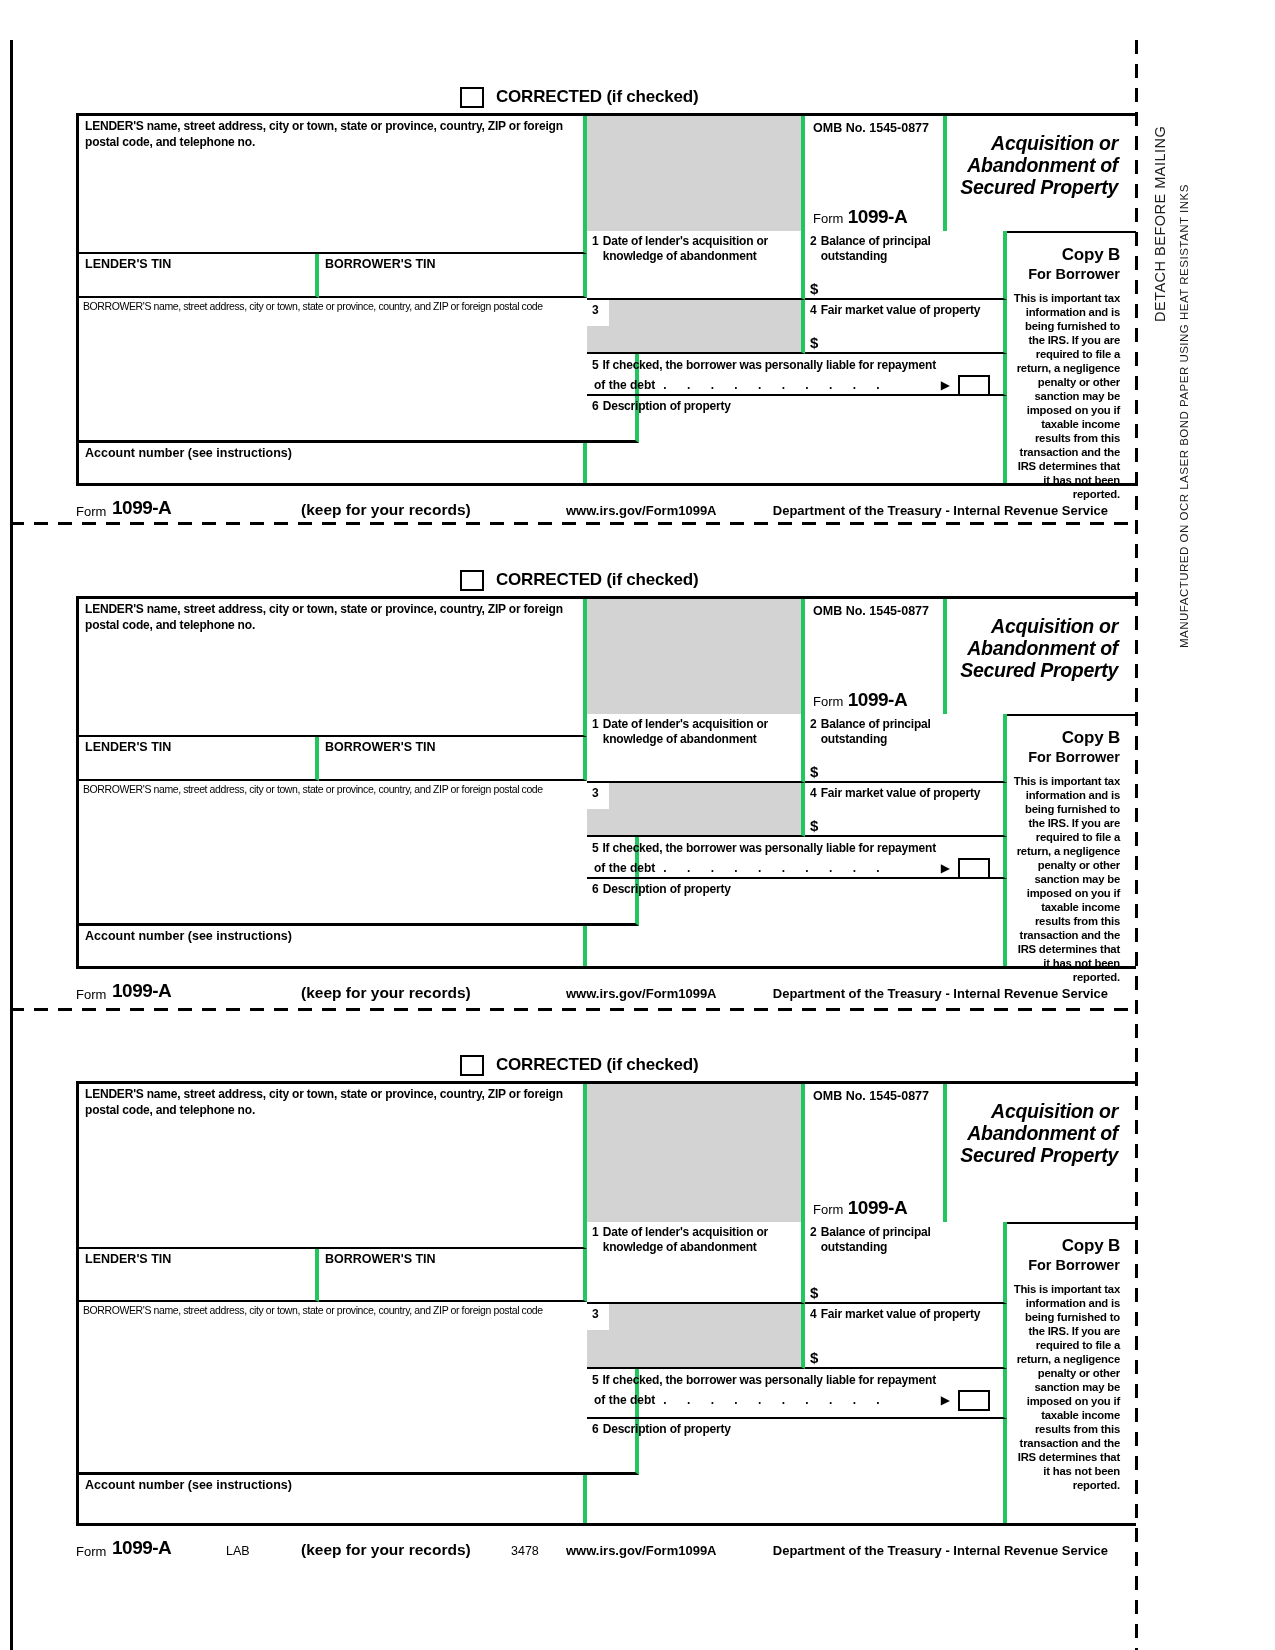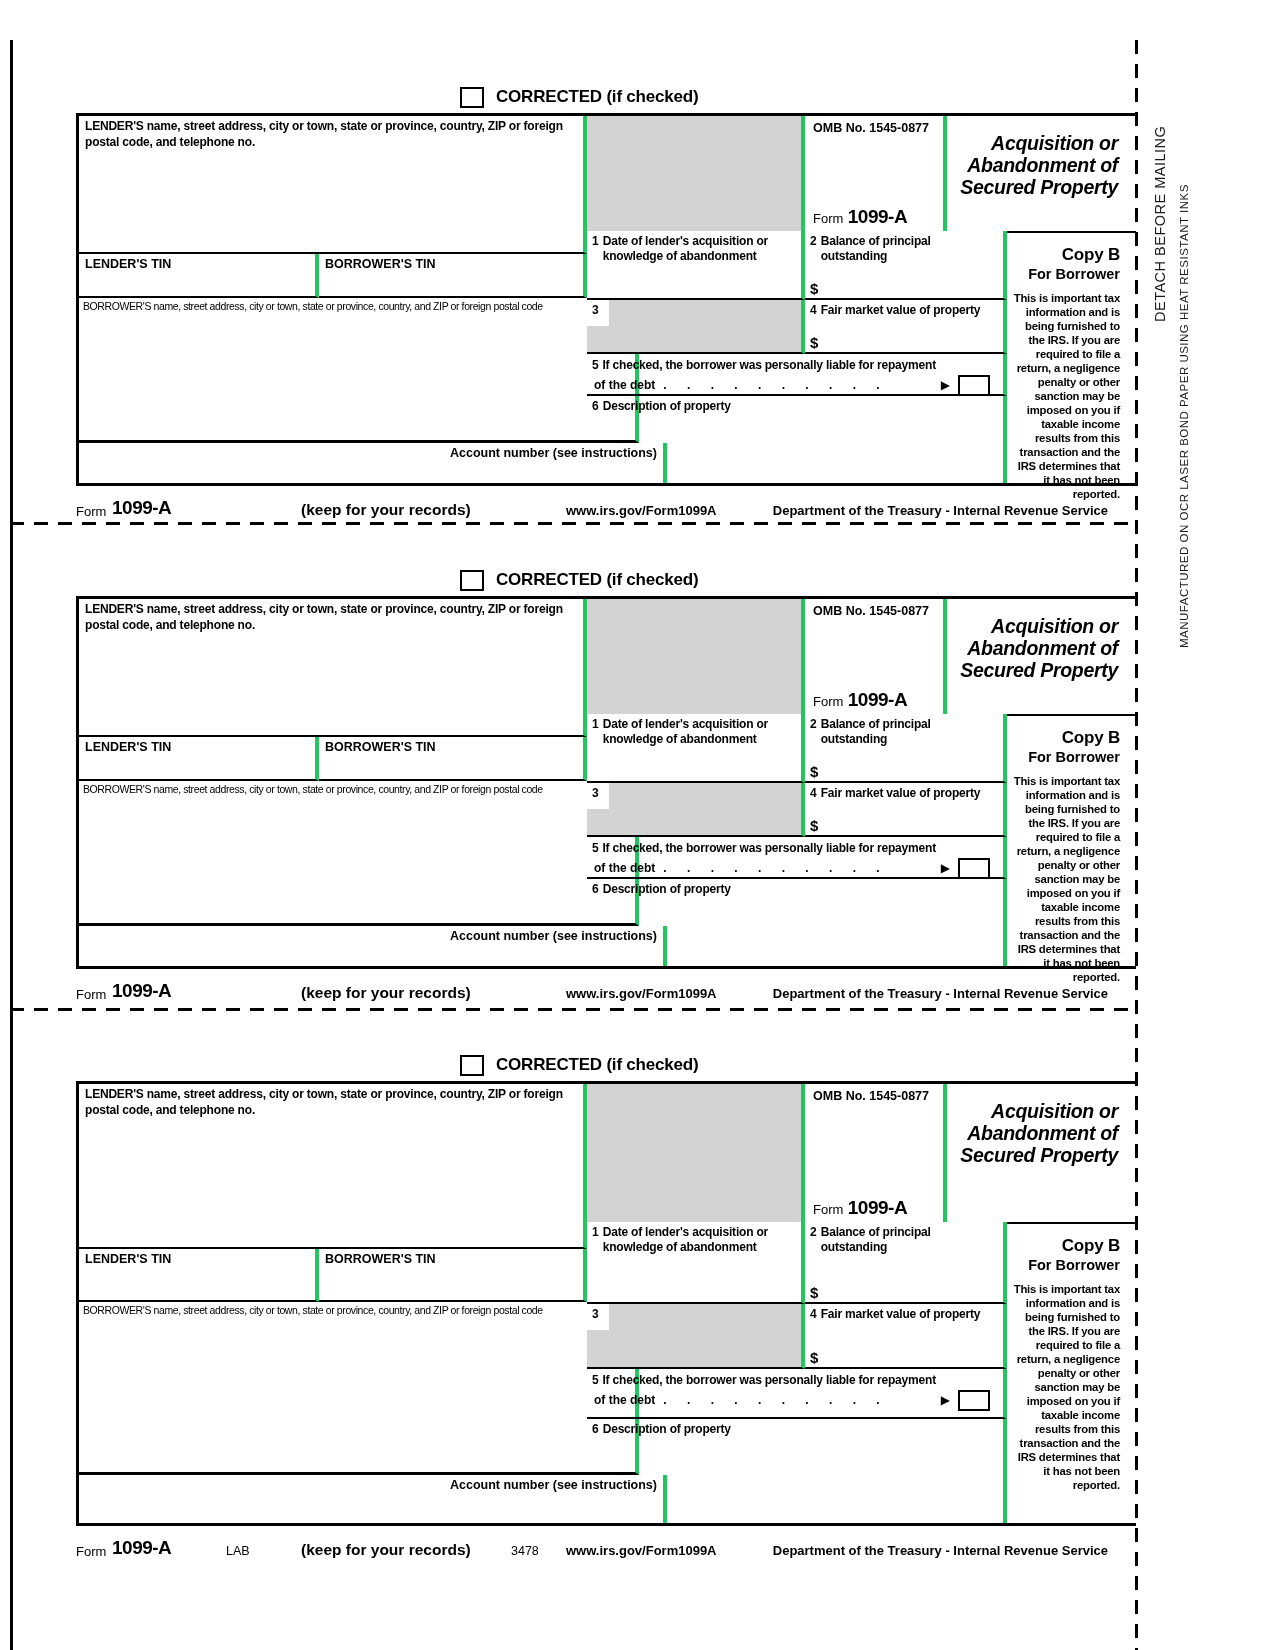--- a/index.html
+++ b/index.html
@@ -39,21 +39,21 @@
   .cell{position:absolute;box-sizing:border-box;}
   .br{border-right:4px solid #22c55e;} .bb{border-bottom:2px solid #000;} .bt{border-top:2px solid #000;}
   .bb-thick{border-bottom:3px solid #000;}
   .shade{background:#d3d3d3;}
 
   
   .c-lender   {left:0;     top:0;      width:508px; height:37.5%;}
   .c-ltin     {left:0;     top:37.5%;  width:240px; height:12.1%;}
   .c-btin     {left:240px; top:37.5%;  width:268px; height:12.1%;}
   .c-borrower {left:0;     top:49.6%;  width:560px; height:39.4%;}
-  .c-account  {left:0;     top:89%;    width:588px; height:11%;text-align:right;}
+  .c-account  {left:0;     top:89%;    width:508px; height:11%;}
   .c-grayhead {left:508px; top:0;      width:218px; height:31.4%;}
   .c-omb      {left:726px; top:0;      width:142px; height:31.4%;}
   .c-title    {left:868px; top:0;      width:189px; height:31.4%;font-style:italic;}
   .c-box1     {left:508px; top:31.4%;  width:218px; height:18.8%;}
   .c-box2     {left:726px; top:31.4%;  width:202px; height:18.8%;}
   .c-box3     {left:508px; top:50.2%;  width:218px; height:14.7%;}
   .c-box4     {left:726px; top:50.2%;  width:202px; height:14.7%;}
   .c-box5     {left:508px; top:64.9%;  width:420px; height:11.5%;}
   .c-box6     {left:508px; top:76.4%;  width:420px; height:23.6%;}
   .c-copyb    {left:928px; top:31.4%;  width:129px; height:68.6%;}

